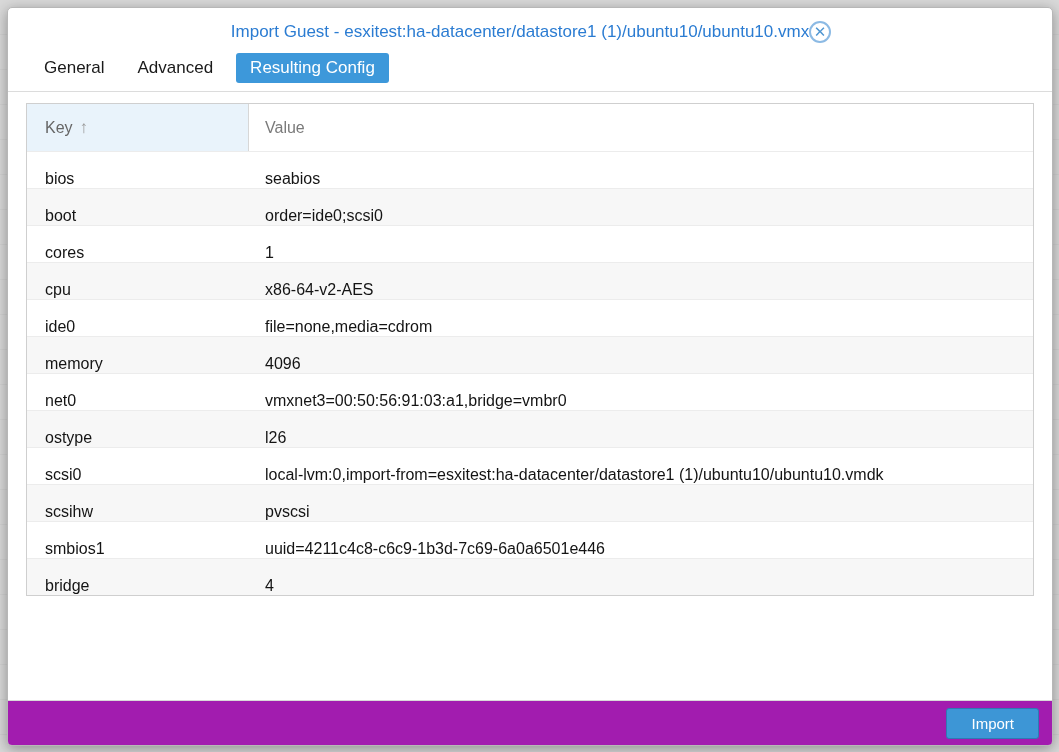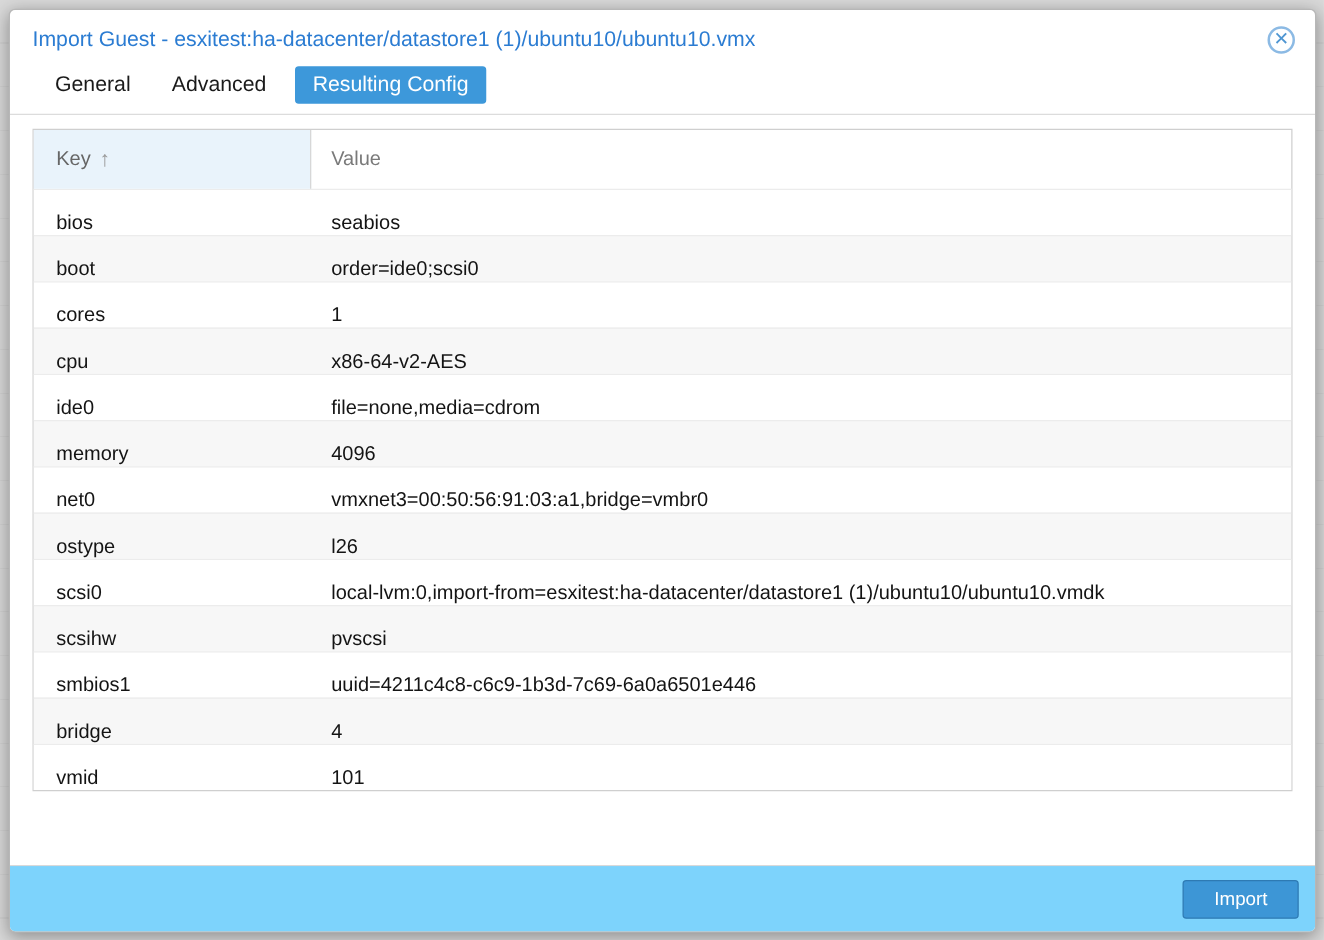--- a/index.html
+++ b/index.html
@@ -24,21 +24,21 @@
     background: #ffffff;
     border: 1px solid #b7b7b7;
     border-radius: 5px;
     box-shadow: 0 3px 14px rgba(0,0,0,0.35);
   }
 
   
   .titlebar {
     display: flex;
     align-items: center;
-    justify-content: space-between;
+    justify-content: center;
     padding: 13px 16px 6px 18px;
   }
   .title {
     color: #2b7cd2;
     font-size: 17px;
     white-space: nowrap;
   }
   .close-btn {
     width: 22px; height: 22px;
     border: 2px solid #8cbae4;
@@ -119,22 +119,22 @@
     white-space: nowrap;
     overflow: hidden;
   }
   .cell-key { width: 222px; flex: 0 0 222px; padding-left: 18px; }
   .cell-value { flex: 1; padding-left: 16px; }
 
   
   .footer {
     position: absolute;
     left: 0; right: 0; bottom: 0;
-    height: 53px;
-    background: #7dd3fc;
+    height: 45px;
+    background: #a21caf;
     border-top: 1px solid #d9d9d9;
     border-radius: 0 0 4px 4px;
     display: flex;
     align-items: center;
     justify-content: flex-end;
     padding-right: 13px;
   }
   .import-btn {
     background: #3d96d6;
     border: 1px solid #2e7ab3;
@@ -230,24 +230,20 @@
   <div class="grid-row">
     <div class="cell cell-key">smbios1</div>
     <div class="cell cell-value">uuid=4211c4c8-c6c9-1b3d-7c69-6a0a6501e446</div>
   </div>
 
   <div class="grid-row">
     <div class="cell cell-key">bridge</div>
     <div class="cell cell-value">4</div>
   </div>
 
-  <div class="grid-row">
-    <div class="cell cell-key">vmid</div>
-    <div class="cell cell-value">101</div>
-  </div>
 </div>
     </div>
   </div>
 
   <div class="footer">
     <button class="import-btn">Import</button>
   </div>
 
 </div>
 

